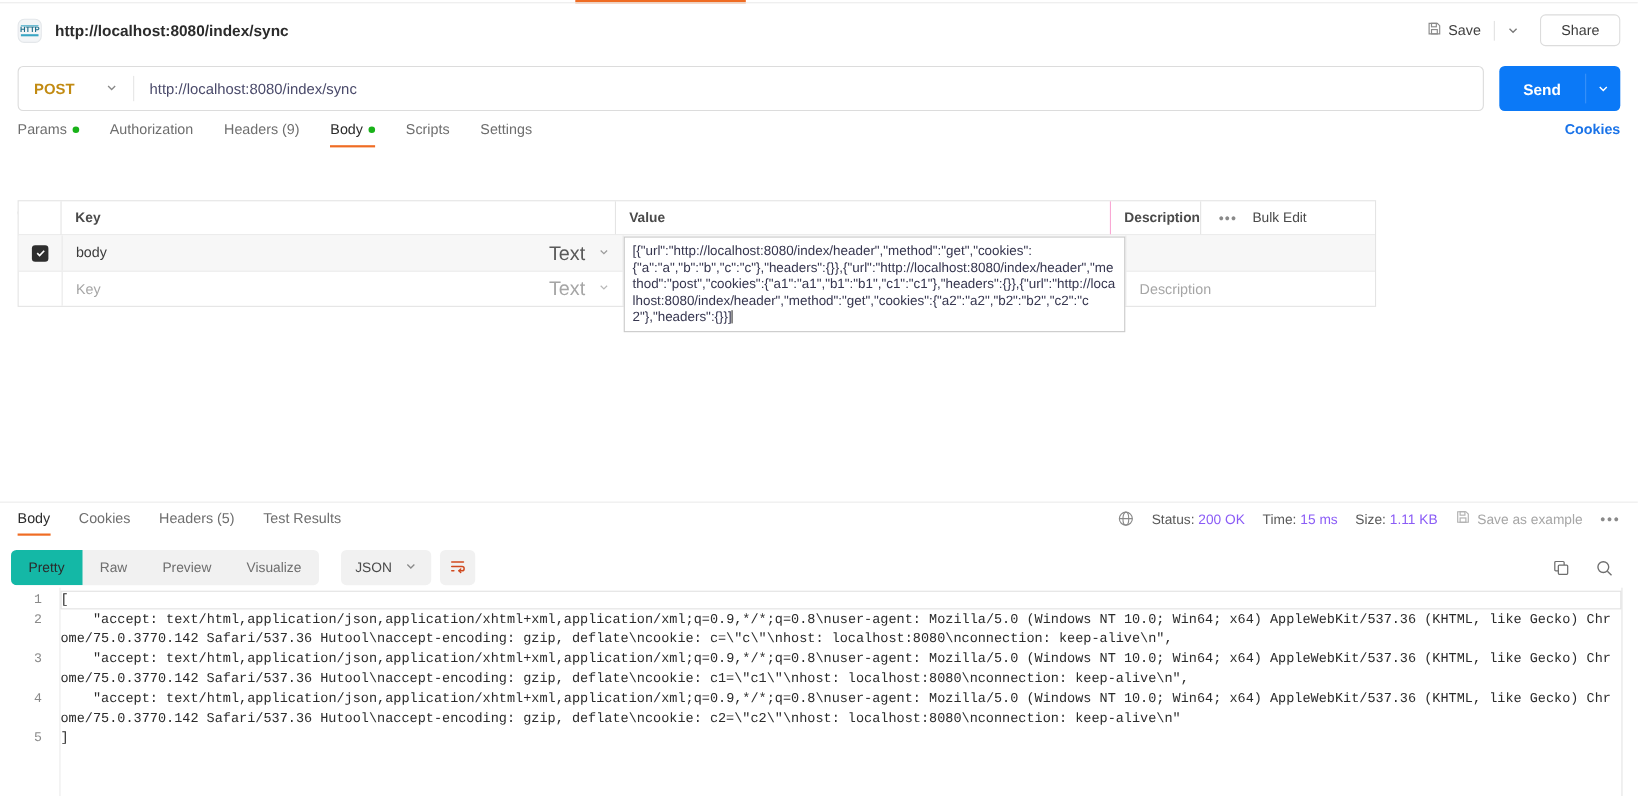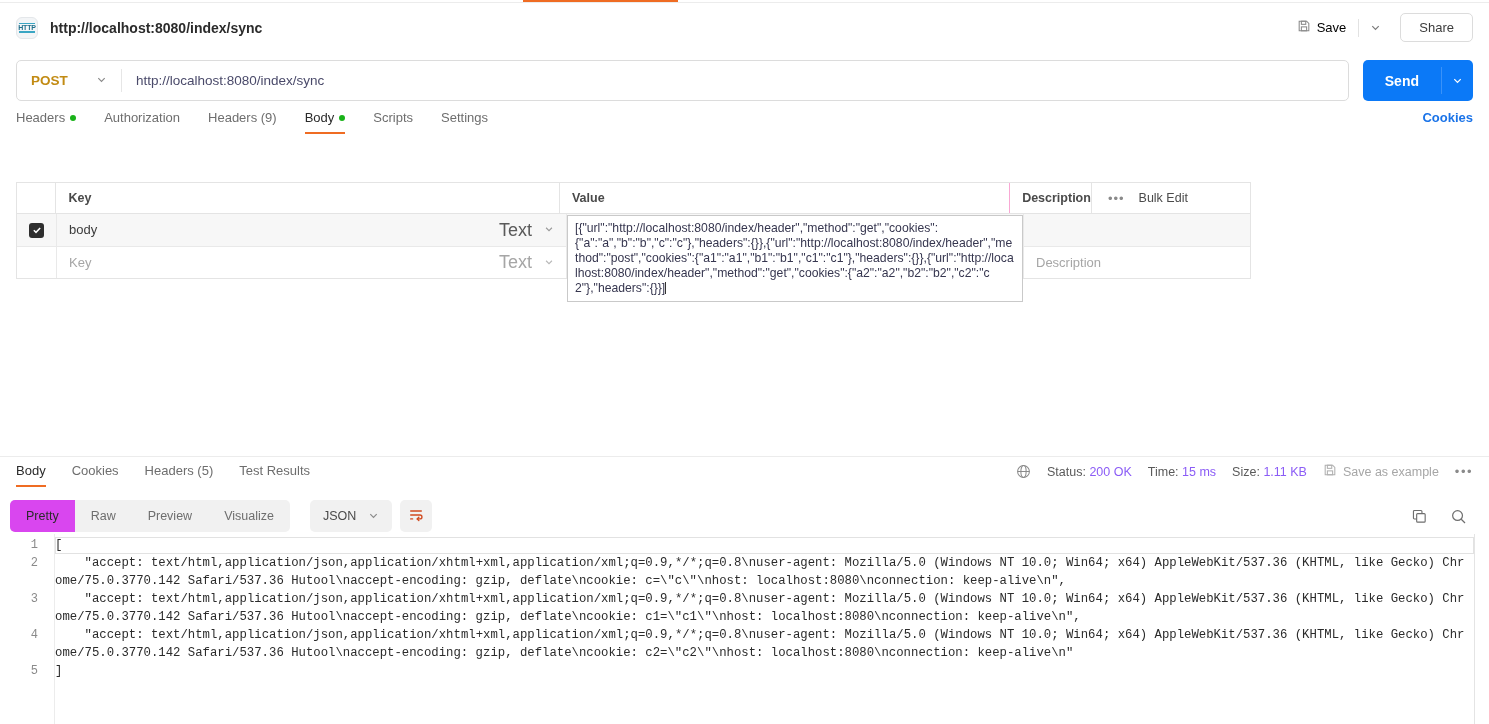--- a/index.html
+++ b/index.html
@@ -43,21 +43,21 @@
     background:#f3f5f7; padding:0 1px;
   }
   .req-title {
     margin-left:12px; font-size:14px; font-weight:700; color:#2b2b2b;
   }
   .titlebar-right {
     margin-left:auto; display:flex; align-items:center; gap:0;
   }
   .save-btn {
     display:flex; align-items:center; gap:6px;
-    padding:6px 10px; color:#000000; font-size:13px;
+    padding:6px 10px; color:#404040; font-size:13px;
     border-radius:4px; cursor:pointer;
   }
   .vdiv { width:1px; height:18px; background:#e2e2e2; margin:0 2px; }
   .caret-btn {
     padding:6px 9px; color:#6b6b6b; cursor:pointer; font-size:11px;
     display:flex; align-items:center;
   }
   .share-btn {
     margin-left:10px; border:1px solid #dcdcdc; border-radius:5px;
     padding:6px 18px; font-size:13px; color:#3c3c3c; background:#fff;
@@ -233,21 +233,21 @@
     display:flex; align-items:center;
   }
   .seg {
     display:flex; align-items:stretch; background:#f1f1f1; border-radius:5px;
     overflow:hidden; height:32px;
   }
   .segbtn {
     display:flex; align-items:center; padding:0 16px; font-size:12.5px;
     color:#6e6e6e; cursor:pointer;
   }
-  .segbtn.active { background:#d946ef; color:#2b2b2b; }
+  .segbtn.active { background:#14b8a6; color:#2b2b2b; }
   .jsonsel {
     margin-left:20px; height:32px; background:#f1f1f1; border-radius:5px;
     display:flex; align-items:center; gap:12px; padding:0 13px;
     font-size:12.5px; color:#4a4a4a; cursor:pointer;
   }
   .jsonsel .cv { font-size:11px; color:#8a8a8a; }
   .wrapbtn {
     margin-left:8px; width:32px; height:32px; background:#f1f1f1; border-radius:5px;
     display:flex; align-items:center; justify-content:center; cursor:pointer;
   }
@@ -341,21 +341,21 @@
       <div class="send-caret">
         <svg width="11" height="11" viewBox="0 0 12 12" fill="none" stroke="#ffffff" stroke-width="1.4">
             <path d="M2.5 4.5L6 8l3.5-3.5"></path>
           </svg>
       </div>
     </div>
   </div>
 
   <div class="reqtabs">
     <div class="rtab">
-      <span>Headers</span>
+      <span>Params</span>
       <span class="dot"></span>
     </div>
     <div class="rtab">
       <span>Authorization</span>
     </div>
     <div class="rtab">
       <span>Headers (9)</span>
     </div>
     <div class="rtab active">
       <span>Body</span>

